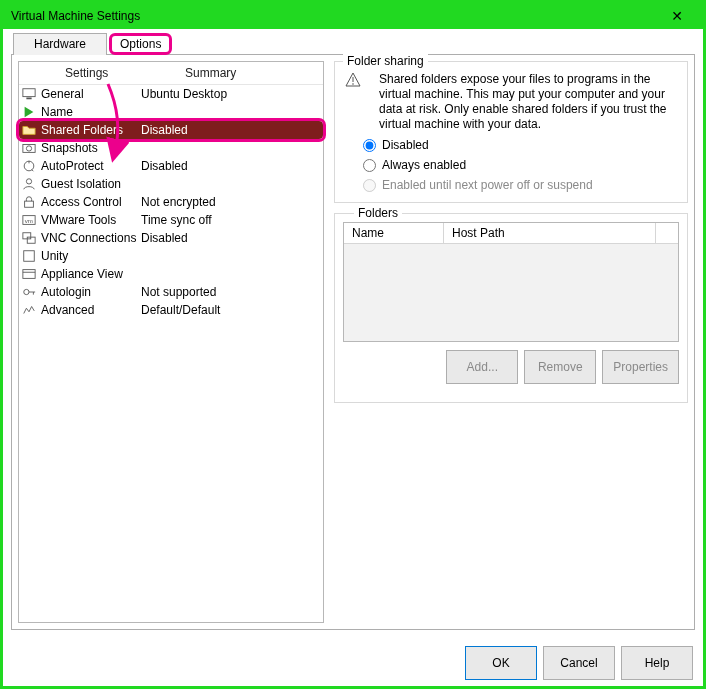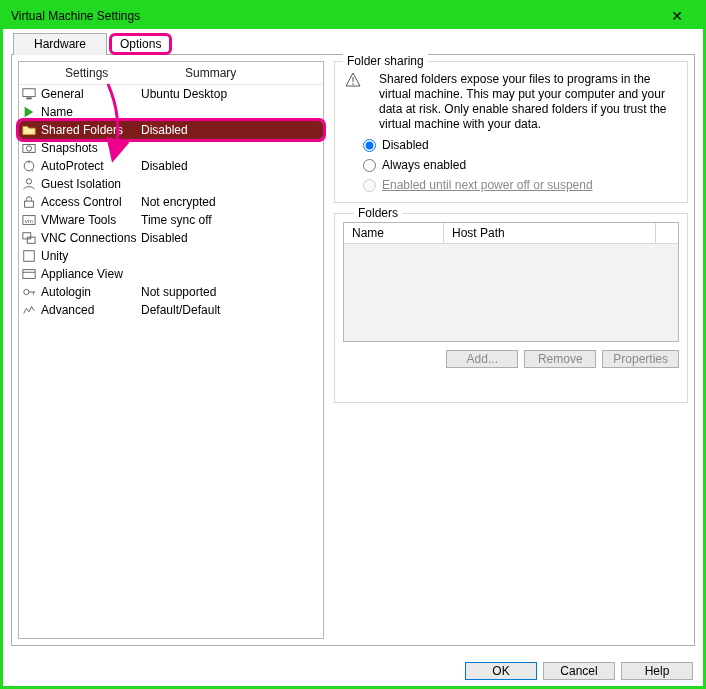--- a/index.html
+++ b/index.html
@@ -27,29 +27,29 @@
   .row .summary { flex: 1; white-space: nowrap; overflow: hidden; }
   .shared-folders-highlight { outline: 3px solid #ec008c; border-radius: 4px; }
   .right { flex: 1; display: flex; flex-direction: column; gap: 10px; }
   .groupbox { border: 1px solid #d9d9d9; padding: 10px 10px 10px 10px; position: relative; }
   .groupbox .legend { position: absolute; top: -8px; left: 8px; background: #fff; padding: 0 4px; font-size: 12px; }
   .warn-row { display: flex; gap: 16px; }
   .warn-icon { flex: 0 0 18px; }
   .warn-text { font-size: 12px; line-height: 1.25; }
   .radio-row { display: flex; align-items: center; gap: 6px; margin-top: 6px; margin-left: 18px; }
   .radio-row input[type=radio] { margin: 0; }
-  .radio-row.disabled { color: #8a8a8a; text-decoration: underline; }
+  .radio-row.disabled { color: #8a8a8a; }
   .folders-box { border: 1px solid #d9d9d9; padding: 8px; position: relative; flex: 0 0 190px; }
   .folders-box .legend { position: absolute; top: -8px; left: 19px; background: #fff; padding: 0 4px; }
   .folders-table { border: 1px solid #b7b7b7; height: 120px; background: #f2f2f2; }
   .folders-header { display: flex; background: #fff; border-bottom: 1px solid #d6d6d6; justify-content: flex-end; }
   .folders-header .fh { padding: 3px 8px; border-right: 1px solid #d6d6d6; }
   .folders-header .fh:last-child { border-right: none; }
   .folders-btns { display: flex; justify-content: flex-end; gap: 6px; margin-top: 8px; }
-  .btn { min-width: 72px; height: 18px; border: 1px solid #adadad; background: #e9e9e9; font-size: 12px; padding: 0 10px; }
+  .btn { min-width: 72px; height: 34px; border: 1px solid #adadad; background: #e9e9e9; font-size: 12px; padding: 0 10px; }
   .btn:disabled { color: #8a8a8a; }
   .footer { display: flex; justify-content: flex-end; gap: 6px; padding: 8px 10px 6px 0; }
   .btn.primary { border-color: #0078d4; }
   
   .arrow-overlay { position: absolute; pointer-events: none; top: 50px; left: 100px; }
   svg.icon-svg { width: 14px; height: 14px; }
 </style>
 </head>
 <body>
 

